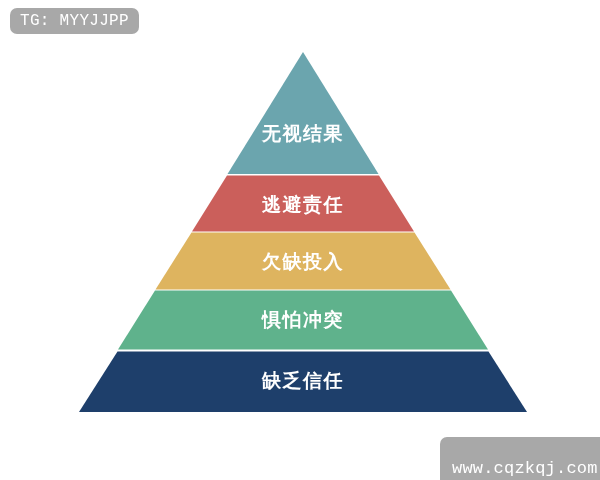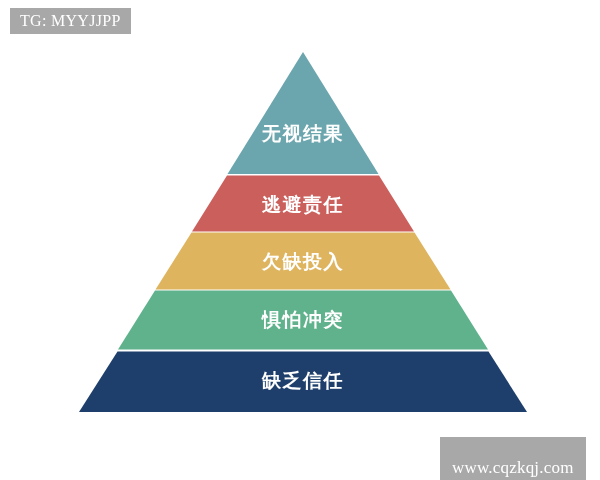--- a/index.html
+++ b/index.html
@@ -47,24 +47,25 @@
     text-anchor: middle;
     dominant-baseline: middle;
     paint-order: stroke fill;
   }
 
   
   .watermark {
     position: absolute;
     background: #a8a8a8;
     color: #ffffff;
-    font-family: Liberation Serif, serif;
+    font-family: Liberation Mono, monospace;
     white-space: nowrap;
     display: flex;
     align-items: center;
+    border-radius: 7px;
   }
   #watermark-top {
     left: 10px;
     top: 8px;
     height: 26px;
     padding: 0 10px;
     font-size: 16px;
     letter-spacing: 0.3px;
   }
   #watermark-bottom {

